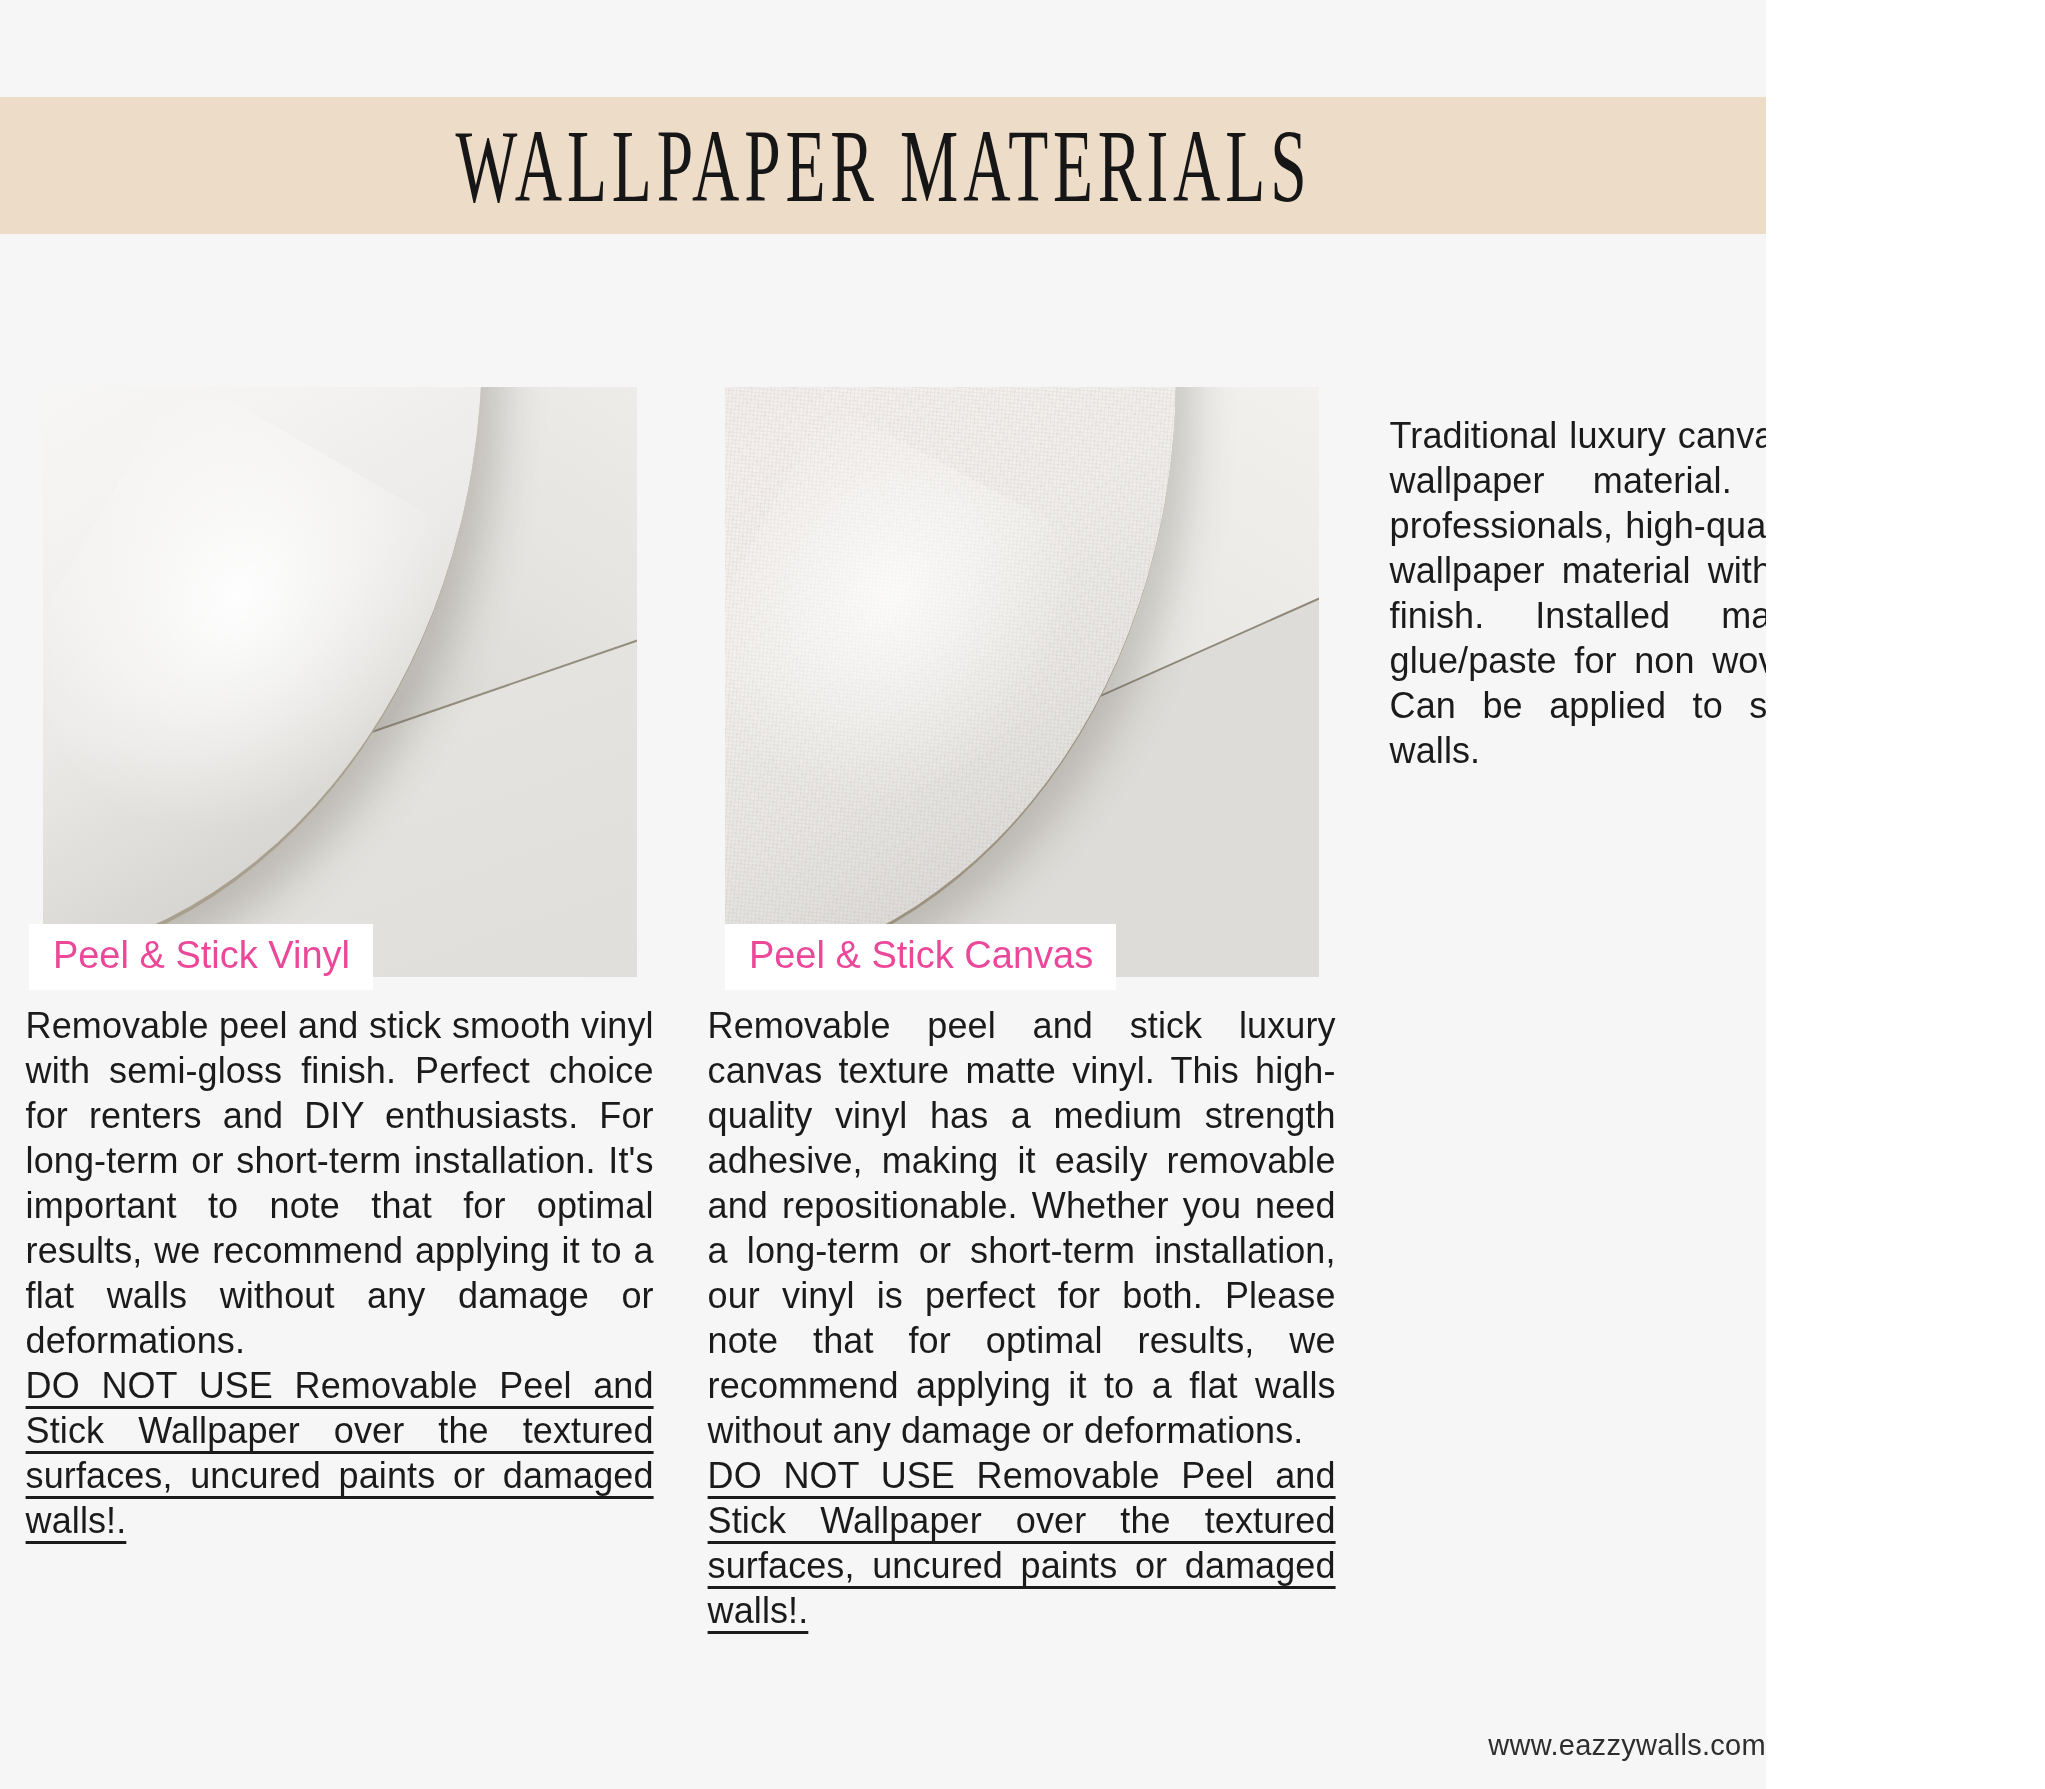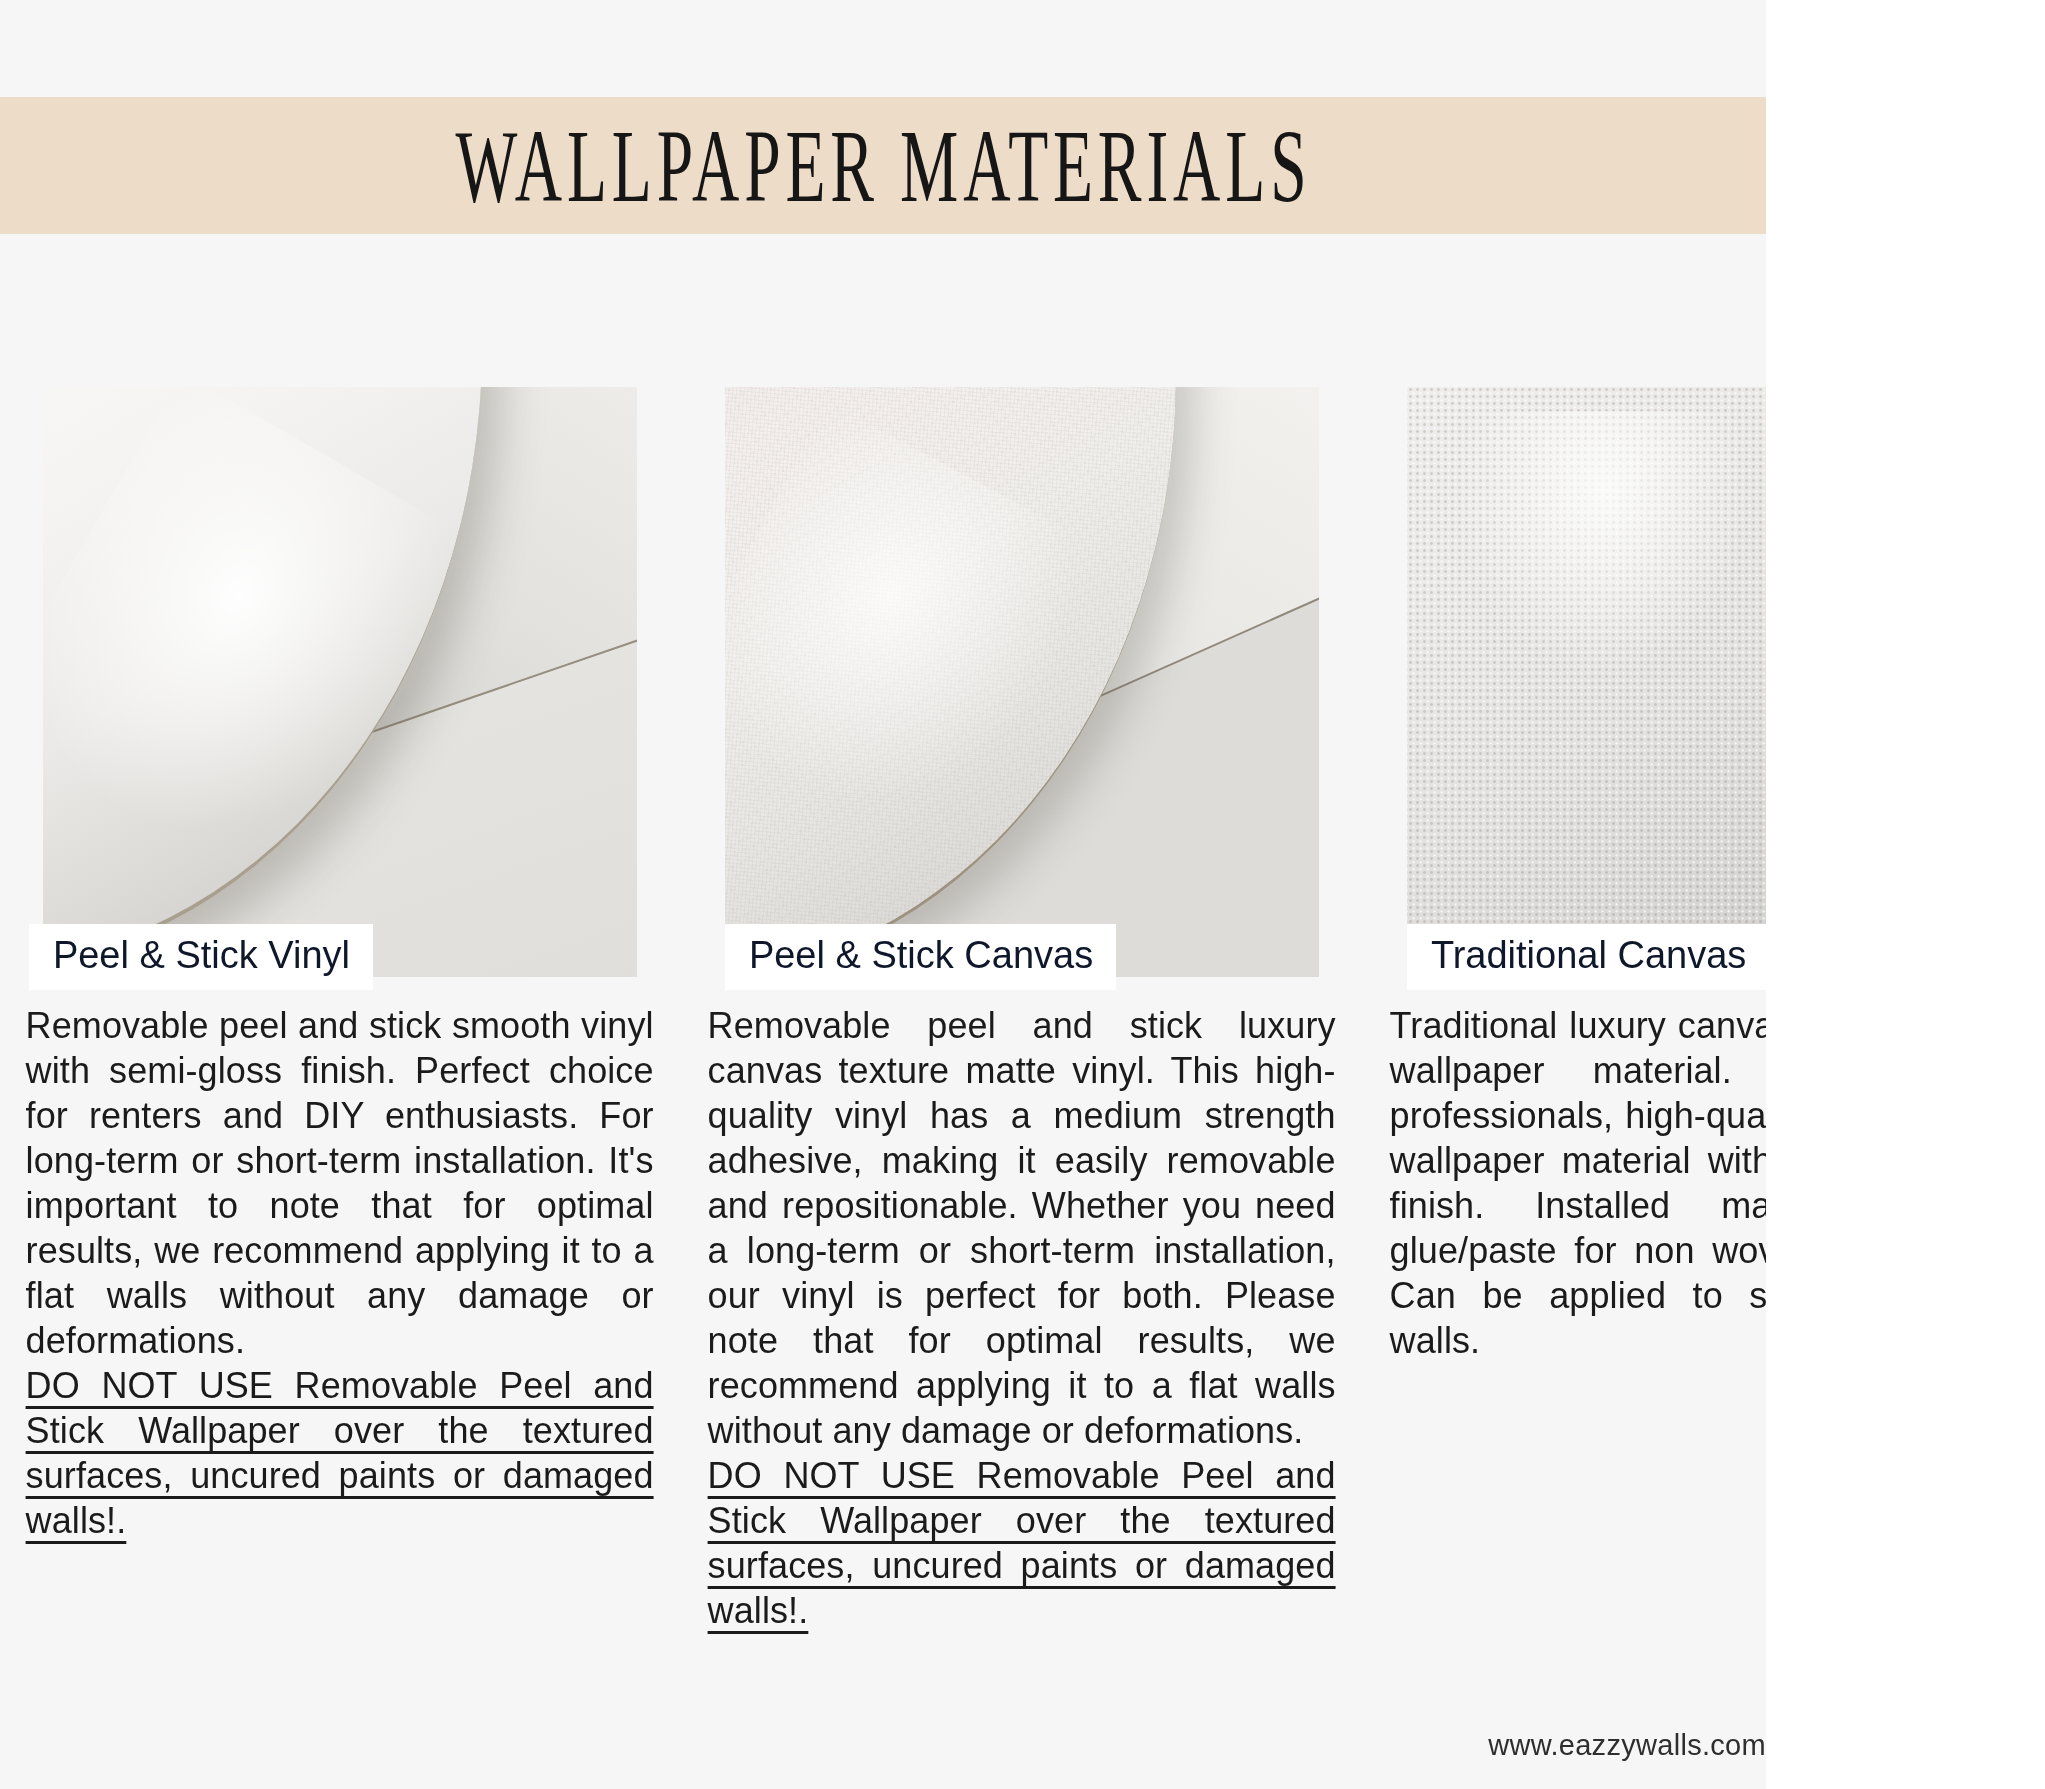--- a/index.html
+++ b/index.html
@@ -73,21 +73,21 @@
                box-shadow:15.3px 18px 35px rgba(85,80,70,.25);
                background:
                  radial-gradient(circle, rgba(120,113,102,.25) 1px, rgba(0,0,0,0) 1.7px) 0 0 / 7px 7px,
                  radial-gradient(circle, rgba(255,255,255,.85) 0.8px, rgba(0,0,0,0) 1.4px) 3.2px 3.8px / 7px 7px,
                  linear-gradient(150deg,#f1f0ee 0%,#ebeae8 35%,#e3e2e0 60%,#d8d7d5 80%,#ccccca 100%); }
   .p3 .gleam { left:8%; top:4%; width:50%; height:45%;
                background:radial-gradient(ellipse at 50% 30%, rgba(255,255,255,.8) 0%, rgba(255,255,255,0) 70%); }
   
   .label {
     position:absolute; bottom:-13.4px; left:0; z-index:3;
-    background:#FFFFFF; color:#0f172a; font-size:38px; line-height:1.2;
+    background:#FFFFFF; color:#ec4899; font-size:38px; line-height:1.2;
     padding:9px 23px 12px 24px; white-space:nowrap;
   }
   .label.offset-left { left:-14px; }
   
   .desc {
     margin:26px 0 0 0; width:628px;
     font-size:36px; line-height:45px; letter-spacing:0.1px;
     color:#1B1B1B; text-align:justify;
   }
   .warn {
@@ -134,30 +134,20 @@
           <div class="floor"></div>
           <div class="sheet"></div>
           <div class="gleam"></div>
         </div>
         <div class="label">Peel &amp; Stick Canvas</div>
       </div>
       <p class="desc"><span>Removable peel and stick luxury canvas texture matte vinyl. This high-quality vinyl has a medium strength adhesive, making it easily removable and repositionable. Whether you need a long-term or short-term installation, our vinyl is perfect for both. Please note that for optimal results, we recommend applying it to a flat walls without any damage or deformations.</span><br><span class="warn">DO NOT USE Removable Peel and Stick Wallpaper over the textured surfaces, uncured paints or damaged walls!.</span></p>
     </section>
 
     <section class="col">
-      <div class="photo-wrap">
-        <div class="photo p3">
-          <div class="wall"></div>
-          <div class="floor"></div>
-          <div class="roll"></div>
-          <div class="sheet"></div>
-          <div class="gleam"></div>
-        </div>
-        <div class="label">Traditional Canvas</div>
-      </div>
       <p class="desc"><span>Traditional luxury canvas texture matte wallpaper material. Preferred by professionals, high-quality, eco-friendly wallpaper material with canvas luxury finish. Installed matte wallpaper glue/paste for non woven wallpapers. Can be applied to slightly textured walls.</span><br><span class="warn"></span></p>
     </section>
 
   </div>
 
   <div class="footer">
     <span>www.eazzywalls.com</span>
   </div>
 
 </div>

